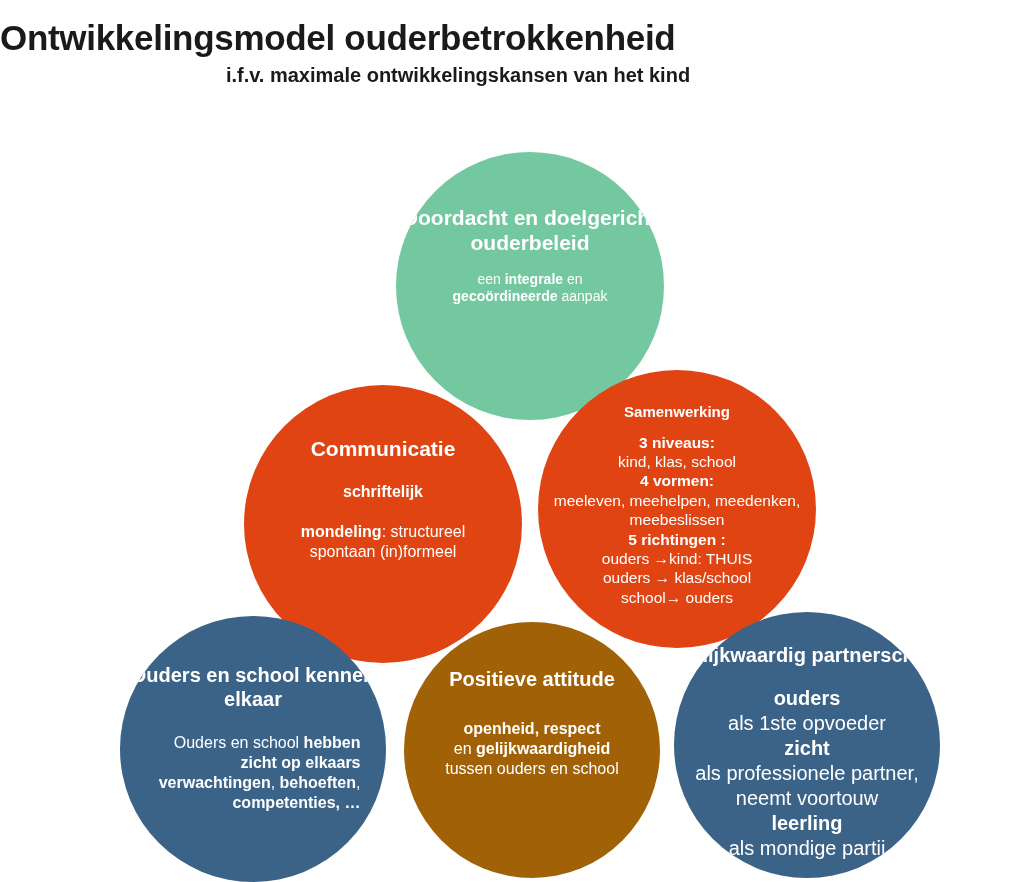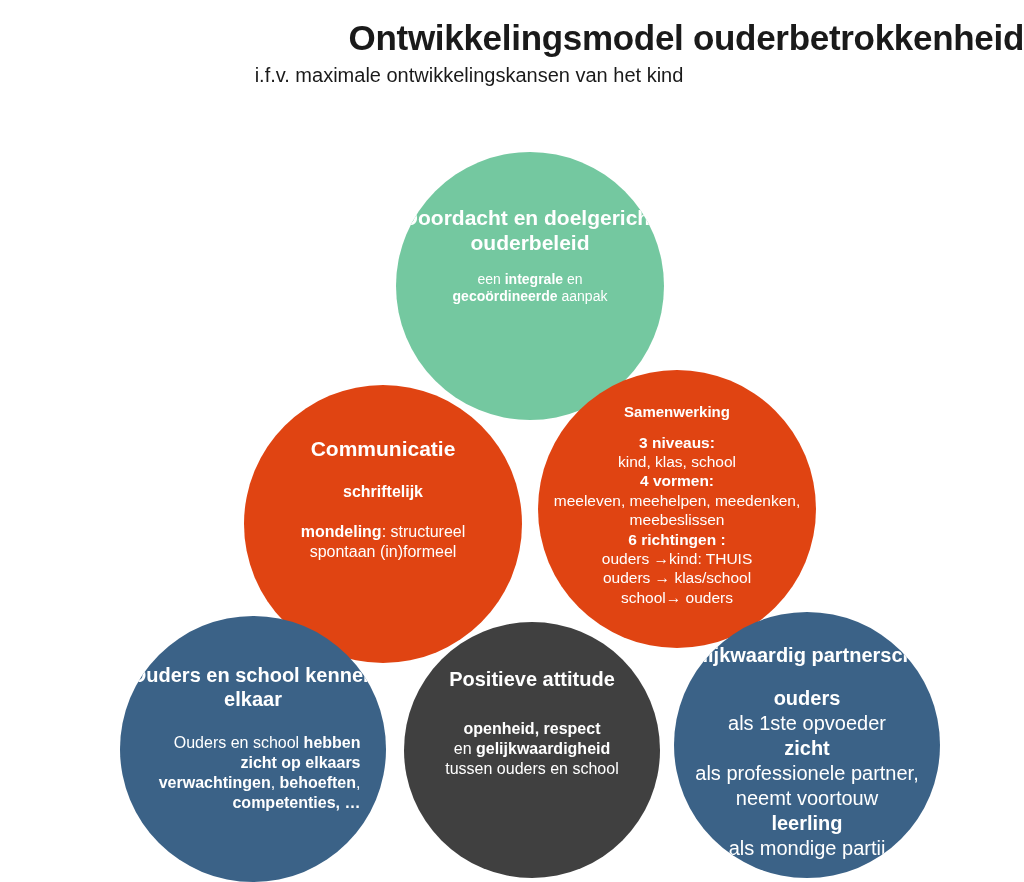--- a/index.html
+++ b/index.html
@@ -16,36 +16,35 @@
   .page {
     position: relative;
     width: 1024px;
     height: 882px;
   }
   .title {
     position: absolute;
     top: 18px;
     left: 0;
     width: 1024px;
-    text-align: right;
+    text-align: left;
     font-size: 35px;
     font-weight: bold;
     color: #1a1a1a;
     letter-spacing: -0.3px;
   }
   .subtitle {
     position: absolute;
     top: 64px;
     left: 0;
     width: 916px;
     text-align: center;
     font-size: 20px;
-    font-weight: normal;
+    font-weight: bold;
     color: #1a1a1a;
-    padding-left: 11px;
   }
   .circle {
     position: absolute;
     border-radius: 50%;
     box-sizing: border-box;
     display: flex;
     flex-direction: column;
     align-items: center;
     justify-content: flex-start;
     color: #ffffff;
@@ -136,21 +135,21 @@
     font-size: 16px;
     width: 215px;
     text-align: right;
   }
 
   #circle-positieve-attitude {
     left: 404px;
     top: 622px;
     width: 256px;
     height: 256px;
-    background: #404040;
+    background: #a16207;
     z-index: 6;
   }
   #circle-positieve-attitude .c-head {
     margin-top: 46px;
     font-size: 20px;
   }
   #circle-positieve-attitude .c-body {
     margin-top: 27px;
     font-size: 16px;
     width: 200px;
@@ -188,21 +187,21 @@
     <div class="c-body">een <b>integrale</b> en <b>gecoördineerde</b> aanpak</div>
   </div>
 
   <div class="circle" id="circle-communicatie">
     <div class="c-head">Communicatie</div>
     <div class="c-body"><b>schriftelijk</b><br><br><b>mondeling</b>: structureel spontaan (in)formeel</div>
   </div>
 
   <div class="circle" id="circle-samenwerking">
     <div class="c-head">Samenwerking</div>
-    <div class="c-body"><b>3 niveaus:</b><br>kind, klas, school<br><b>4 vormen:</b><br>meeleven, meehelpen, meedenken, meebeslissen<br><b>6 richtingen :</b><br>ouders →kind: THUIS<br>ouders → klas/school<br>school→ ouders</div>
+    <div class="c-body"><b>3 niveaus:</b><br>kind, klas, school<br><b>4 vormen:</b><br>meeleven, meehelpen, meedenken, meebeslissen<br><b>5 richtingen :</b><br>ouders →kind: THUIS<br>ouders → klas/school<br>school→ ouders</div>
   </div>
 
   <div class="circle" id="circle-ouders-school">
     <div class="c-head">Ouders en school kennen elkaar</div>
     <div class="c-body">Ouders en school <b>hebben zicht op elkaars verwachtingen</b>, <b>behoeften</b>, <b>competenties, …</b></div>
   </div>
 
   <div class="circle" id="circle-positieve-attitude">
     <div class="c-head">Positieve attitude</div>
     <div class="c-body"><b>openheid, respect</b><br>en <b>gelijkwaardigheid</b><br>tussen ouders en school</div>

